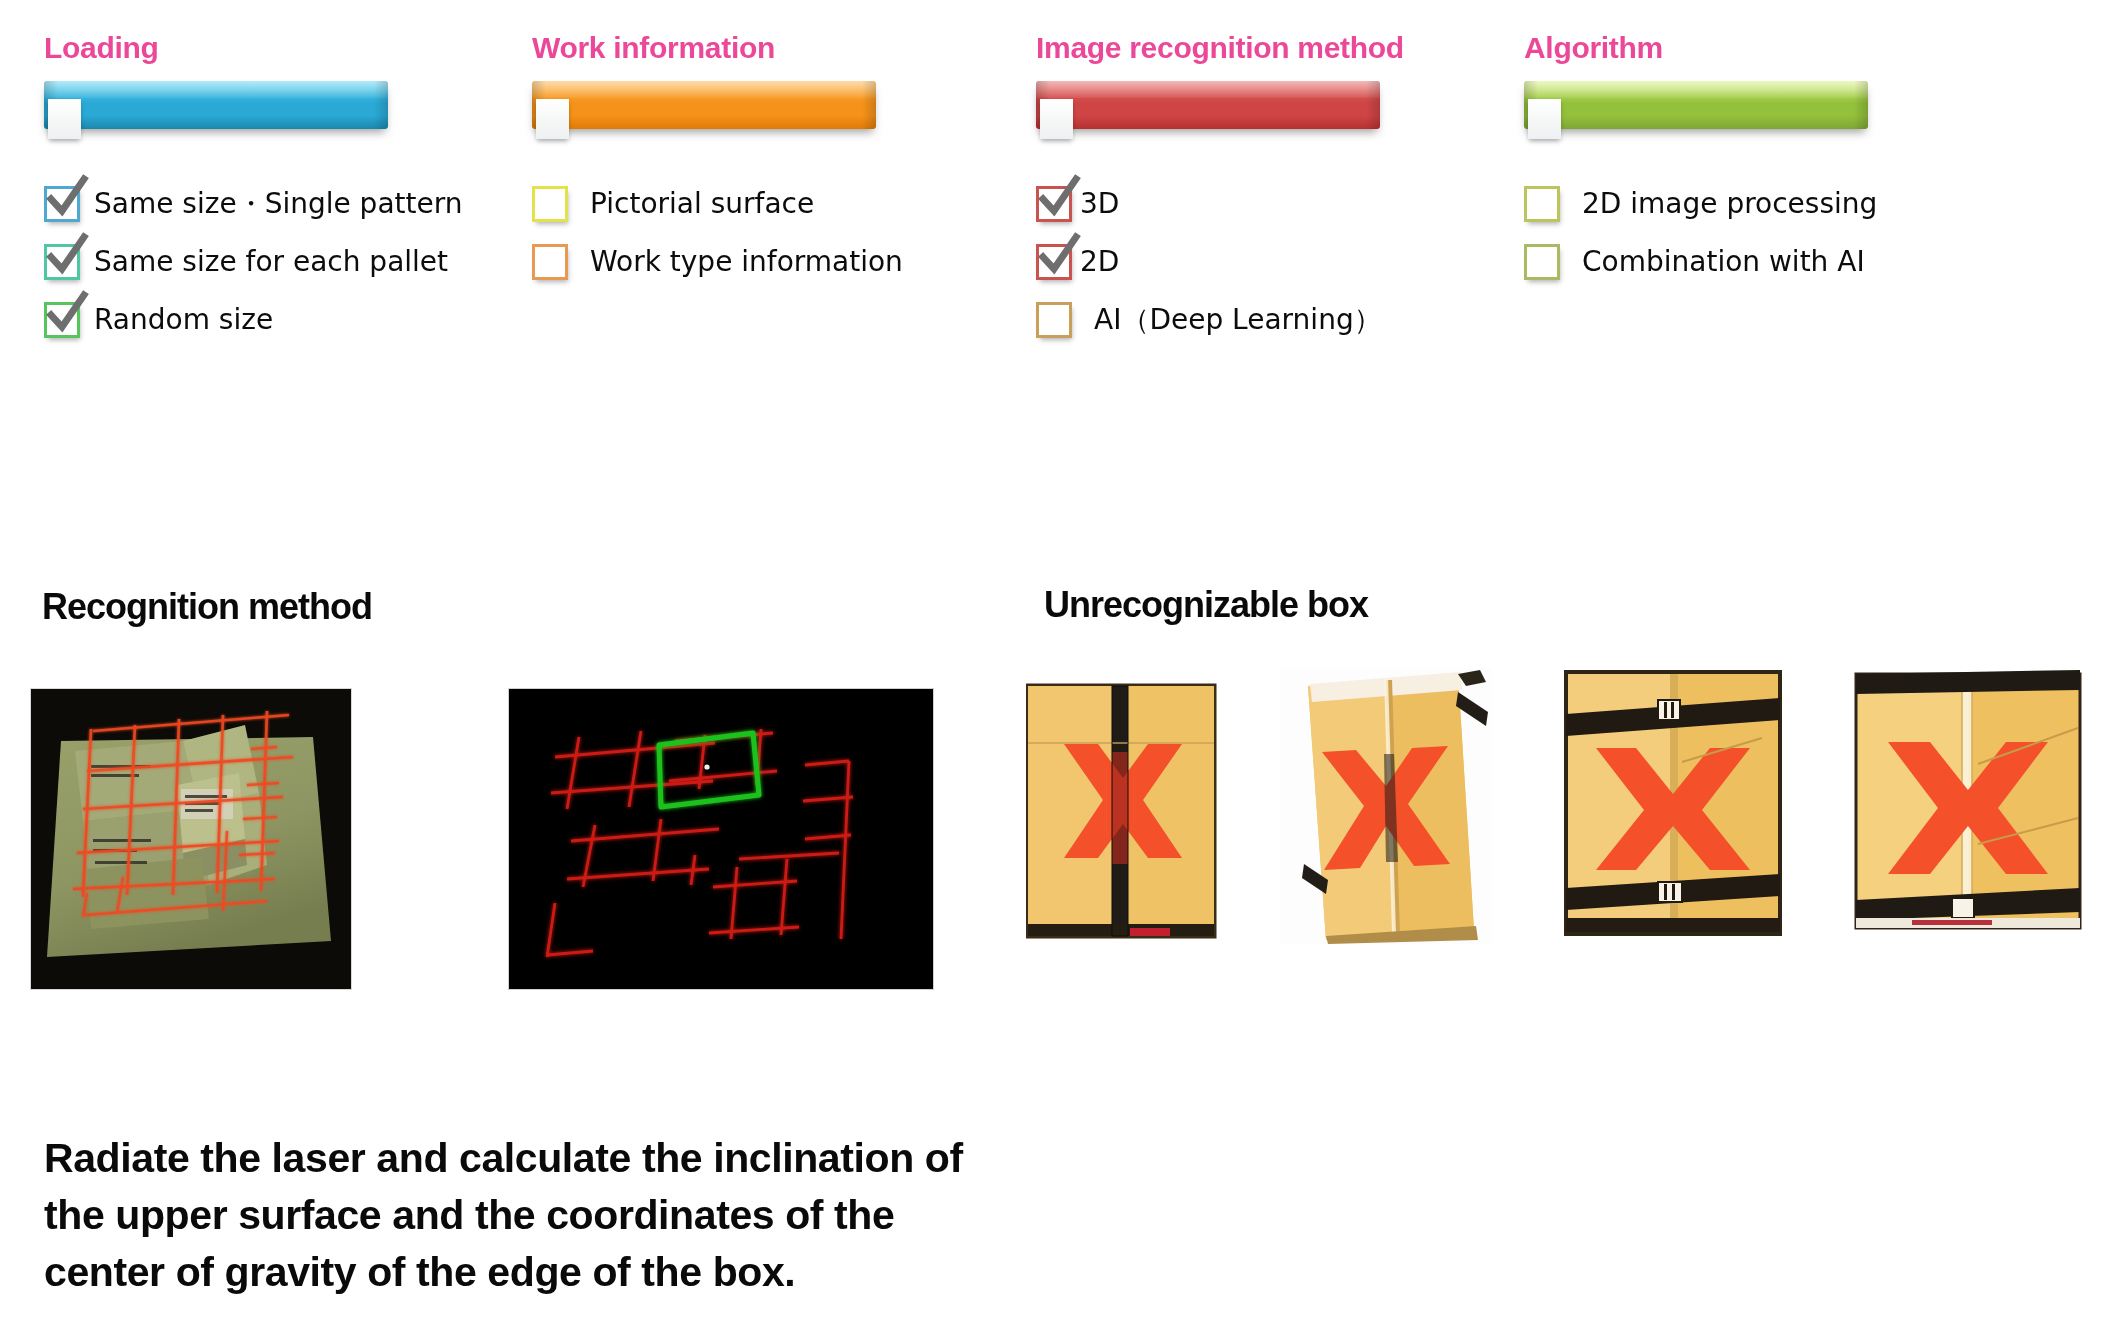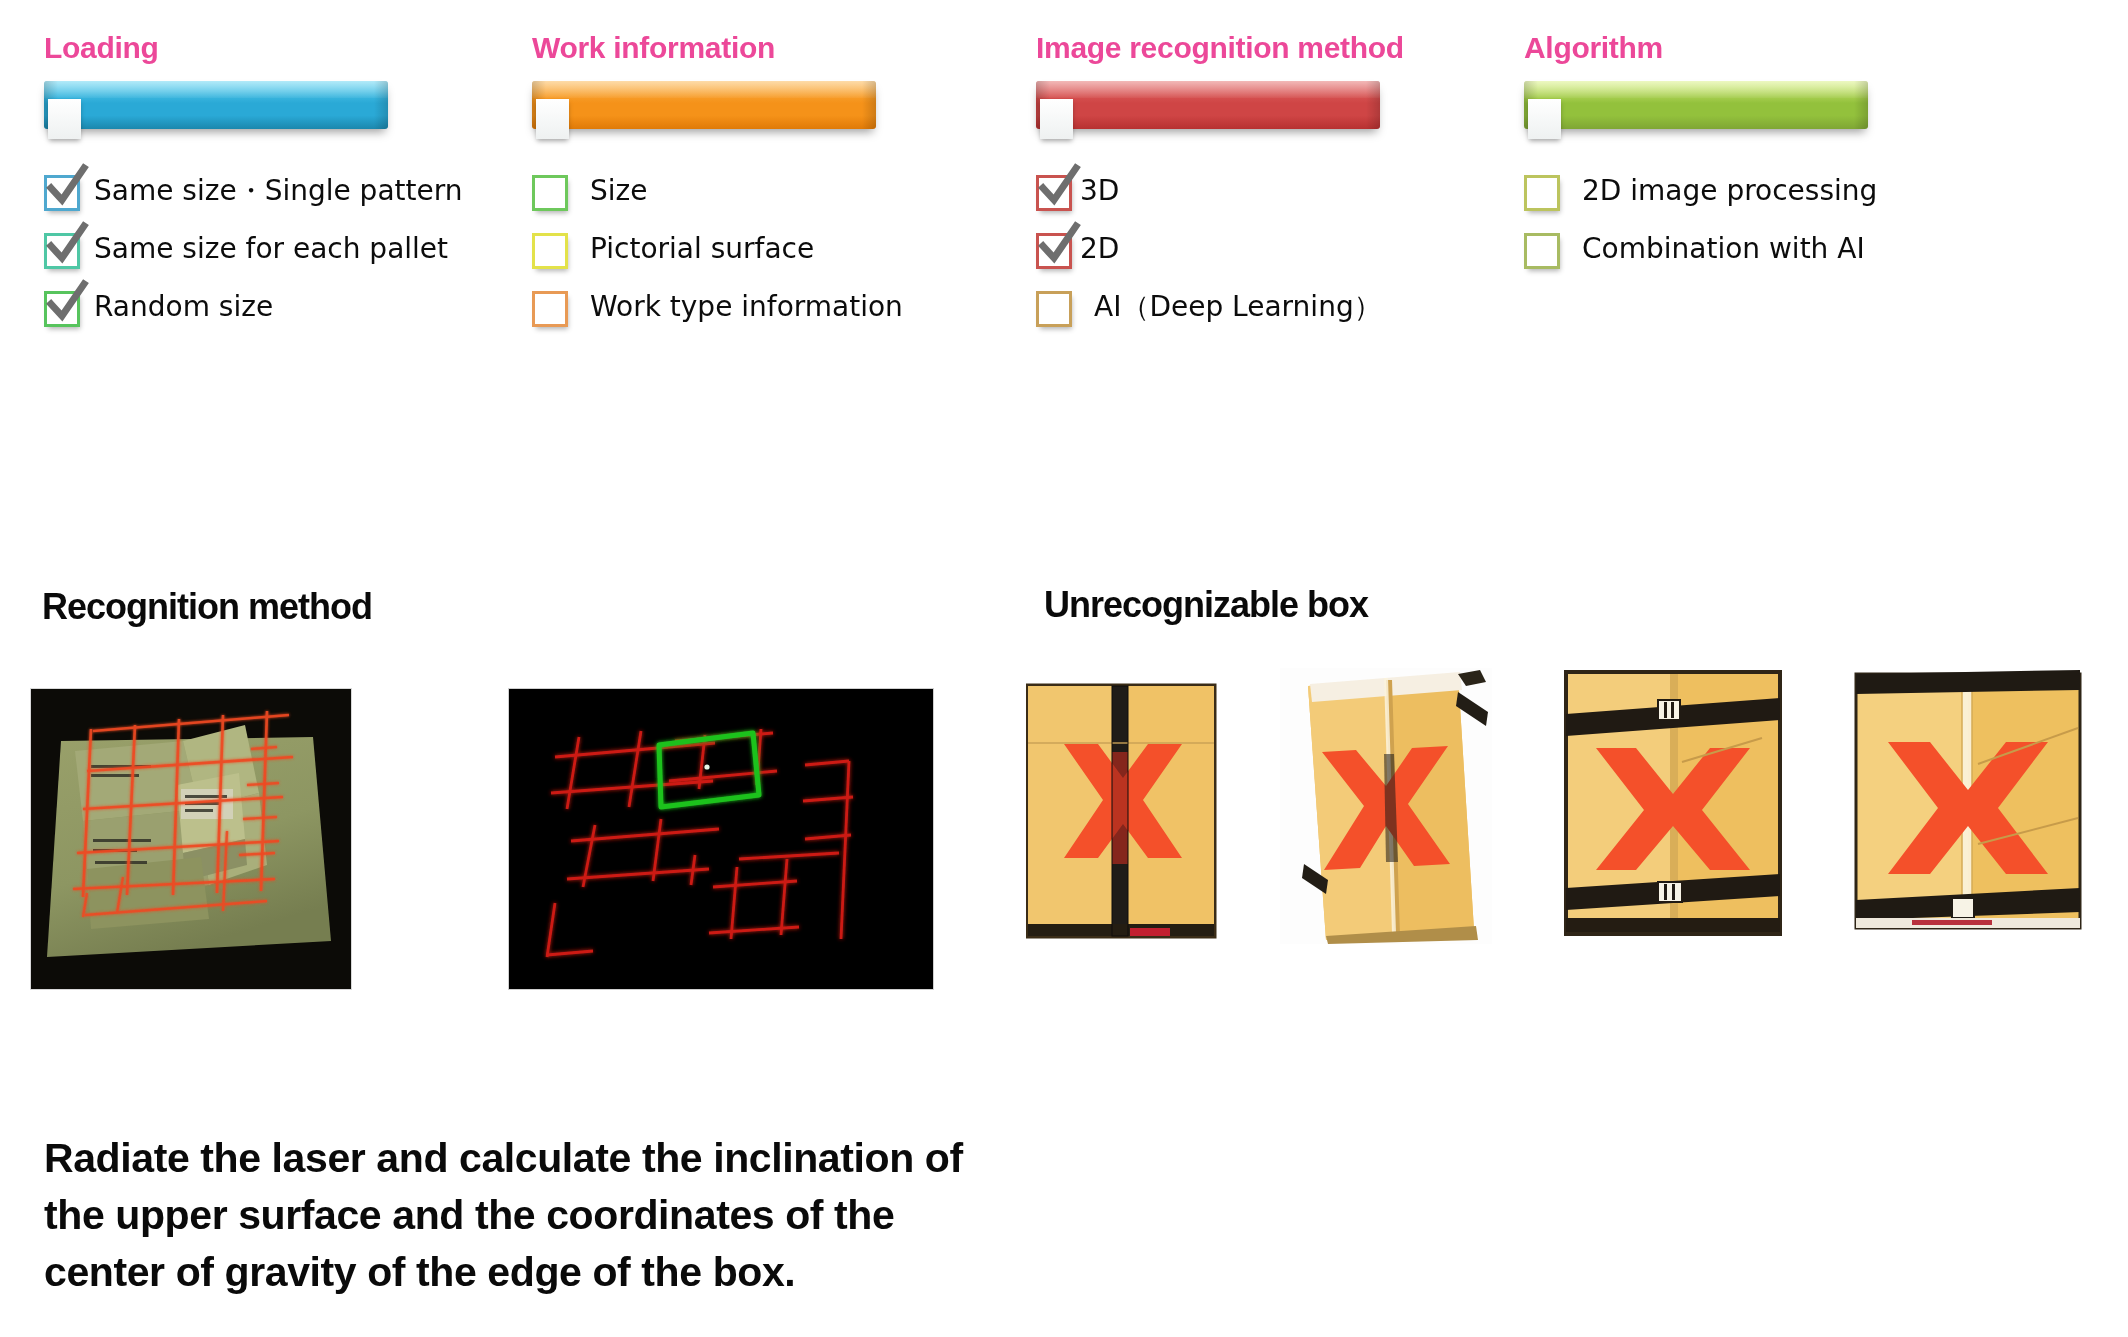--- a/index.html
+++ b/index.html
@@ -84,20 +84,21 @@
     height: 40px;
     background: linear-gradient(to bottom, #ffffff, #eef1f1);
     box-shadow: 0 3px 5px -1px rgba(0,0,0,0.35);
   }
 
   .opts {
     margin-top: 38px;
   }
   .opt {
     display: flex;
+    align-items: center;
     height: 58px;
     white-space: nowrap;
   }
   .cb {
     position: relative;
     width: 36px;
     height: 36px;
     flex: 0 0 36px;
     background: #ffffff;
     border-style: solid;
@@ -226,24 +227,20 @@
     <div class="bar-wrap">
       <div class="bar" id="bar1" style="width: 344px;">
         <div class="bar-inner" id="bar1i" style="background: linear-gradient(rgb(252, 180, 74) 0%, rgb(245, 146, 25) 46%, rgb(245, 146, 25) 72%, rgb(224, 122, 7) 100%);"></div>
         <div class="bar-gloss"></div>
         <div class="bar-bevel-l"></div>
         <div class="bar-bevel-r"></div>
       </div>
       <div class="bar-knob"></div>
     </div>
     <div class="opts">
-      <div class="opt">
-        <span class="cb" id="cb1-0" style="border-color: rgb(110, 200, 92);"></span>
-        <span class="opt-label ind">Size</span>
-      </div>
       <div class="opt">
         <span class="cb" id="cb1-1" style="border-color: rgb(227, 226, 74);"></span>
         <span class="opt-label ind">Pictorial surface</span>
       </div>
       <div class="opt">
         <span class="cb" id="cb1-2" style="border-color: rgb(232, 154, 85);"></span>
         <span class="opt-label ind">Work type information</span>
       </div>
     </div>
   </div>

